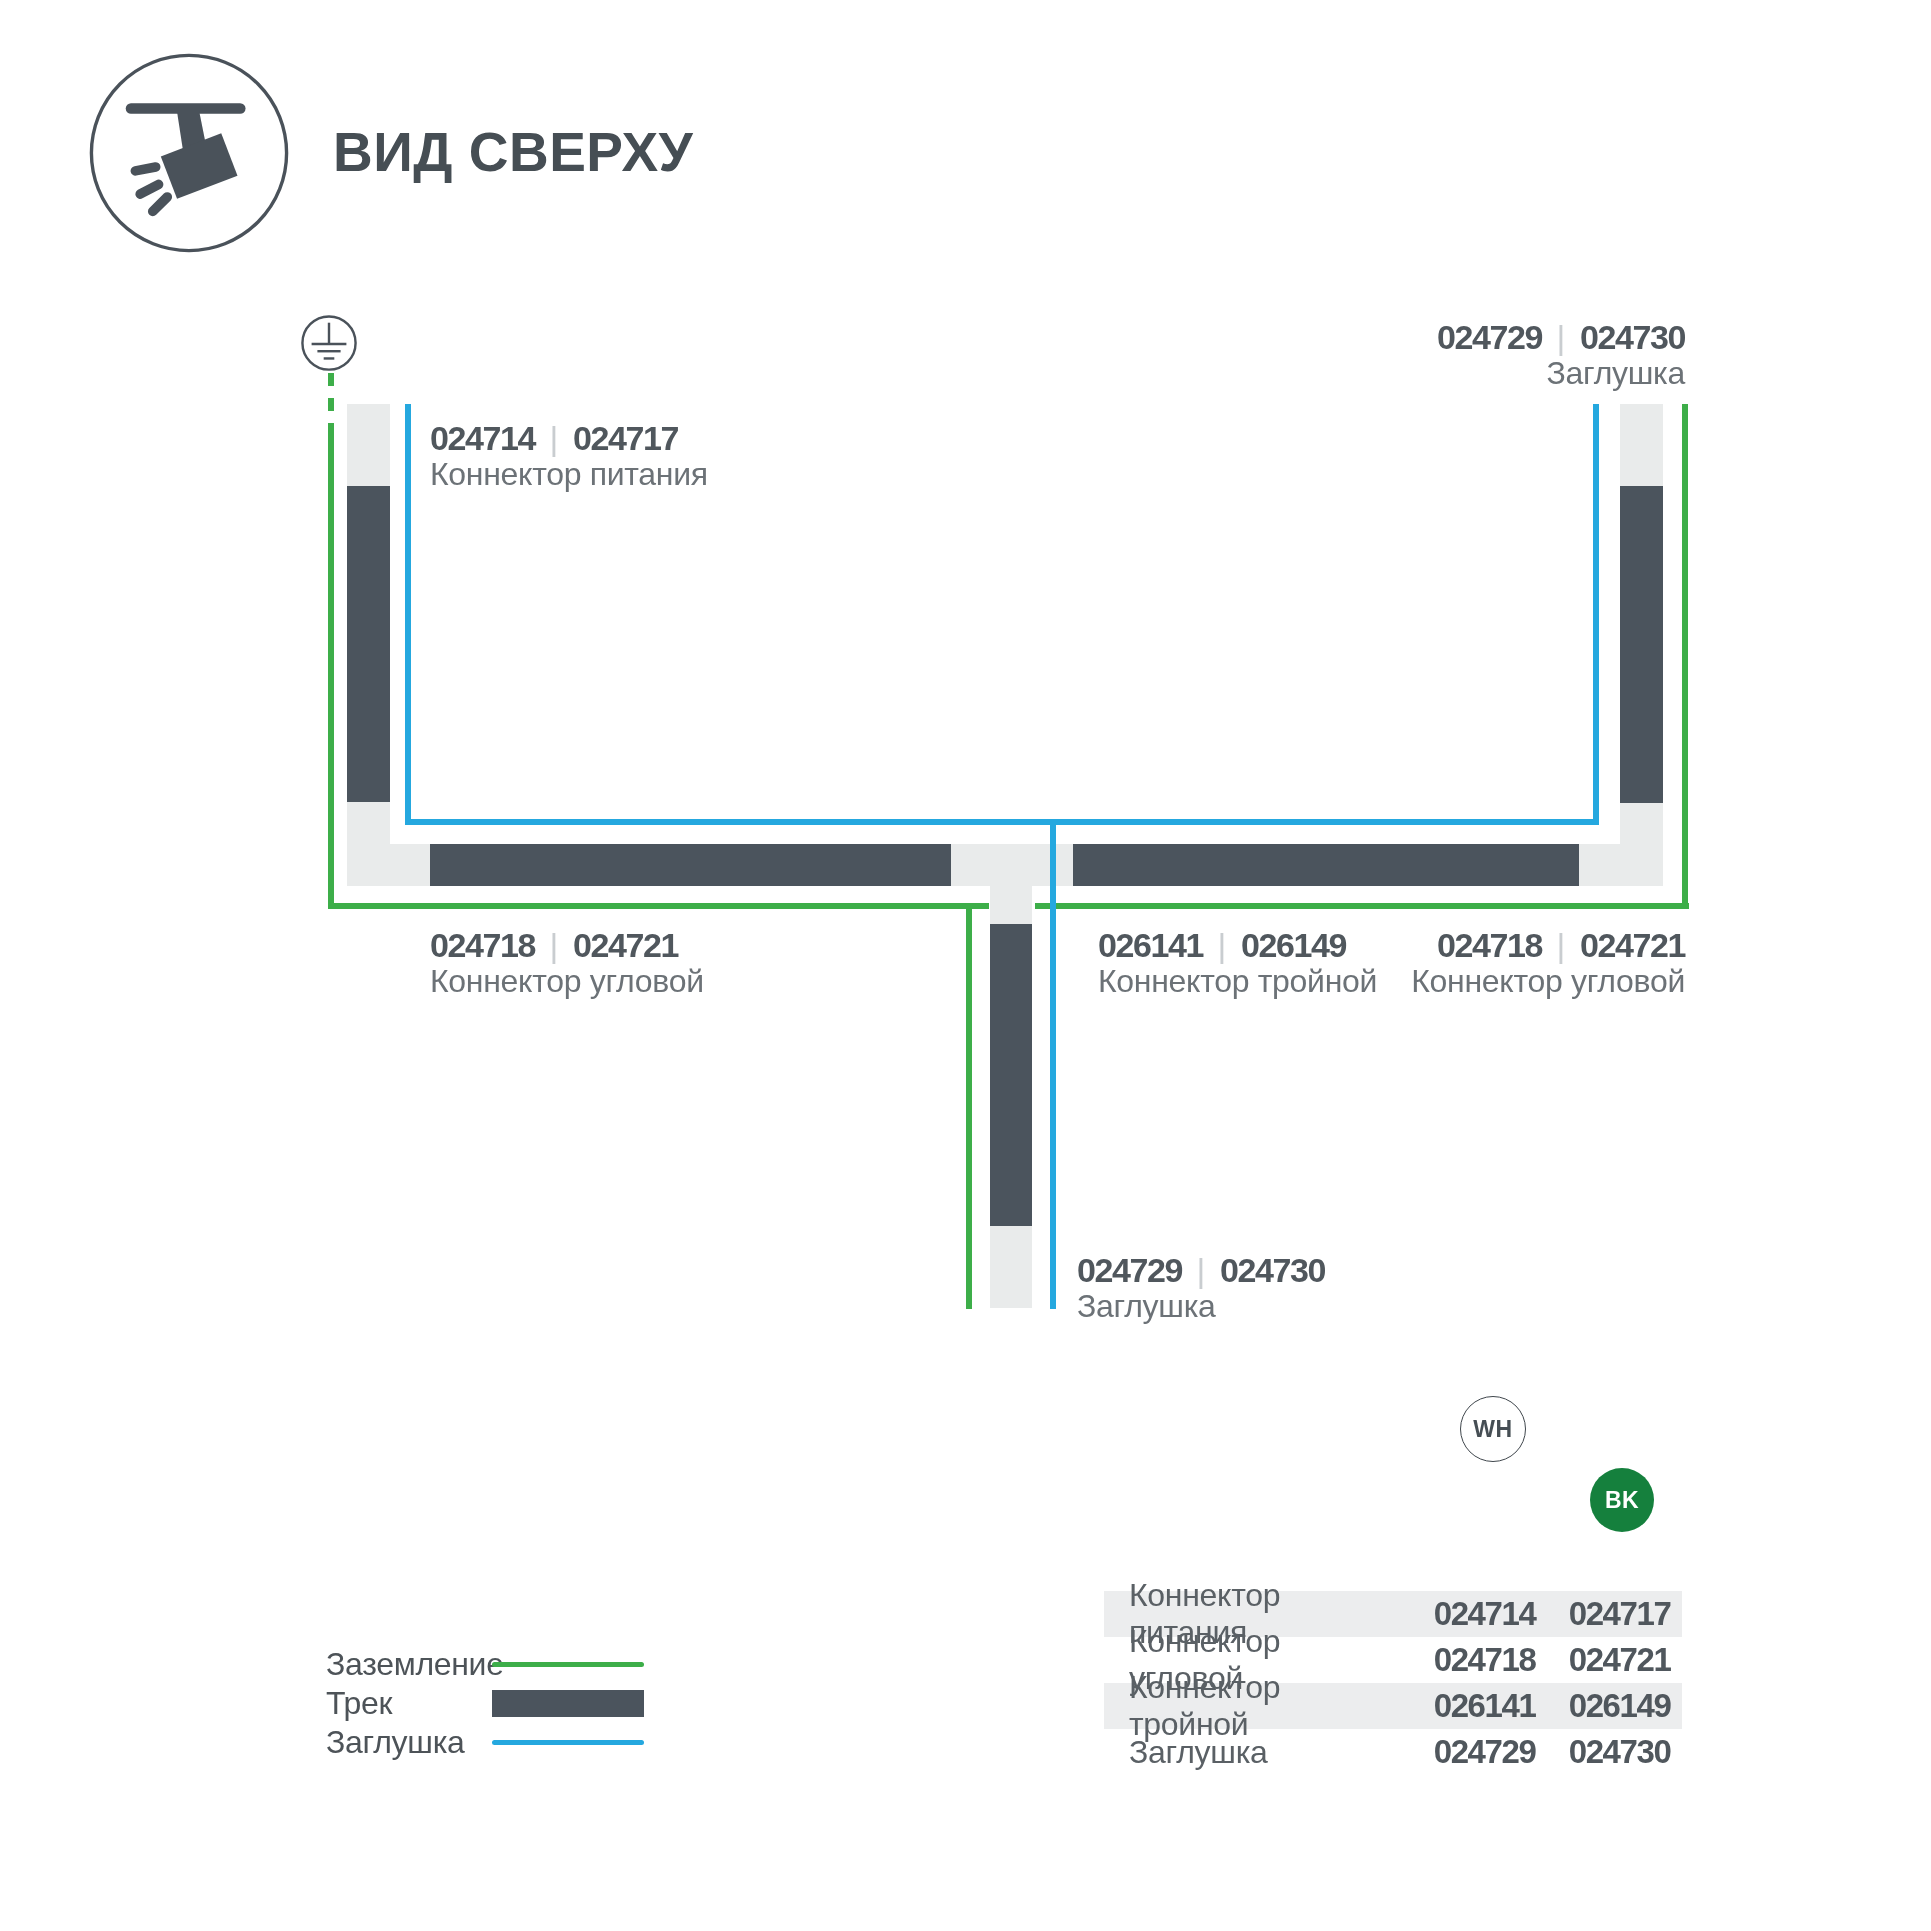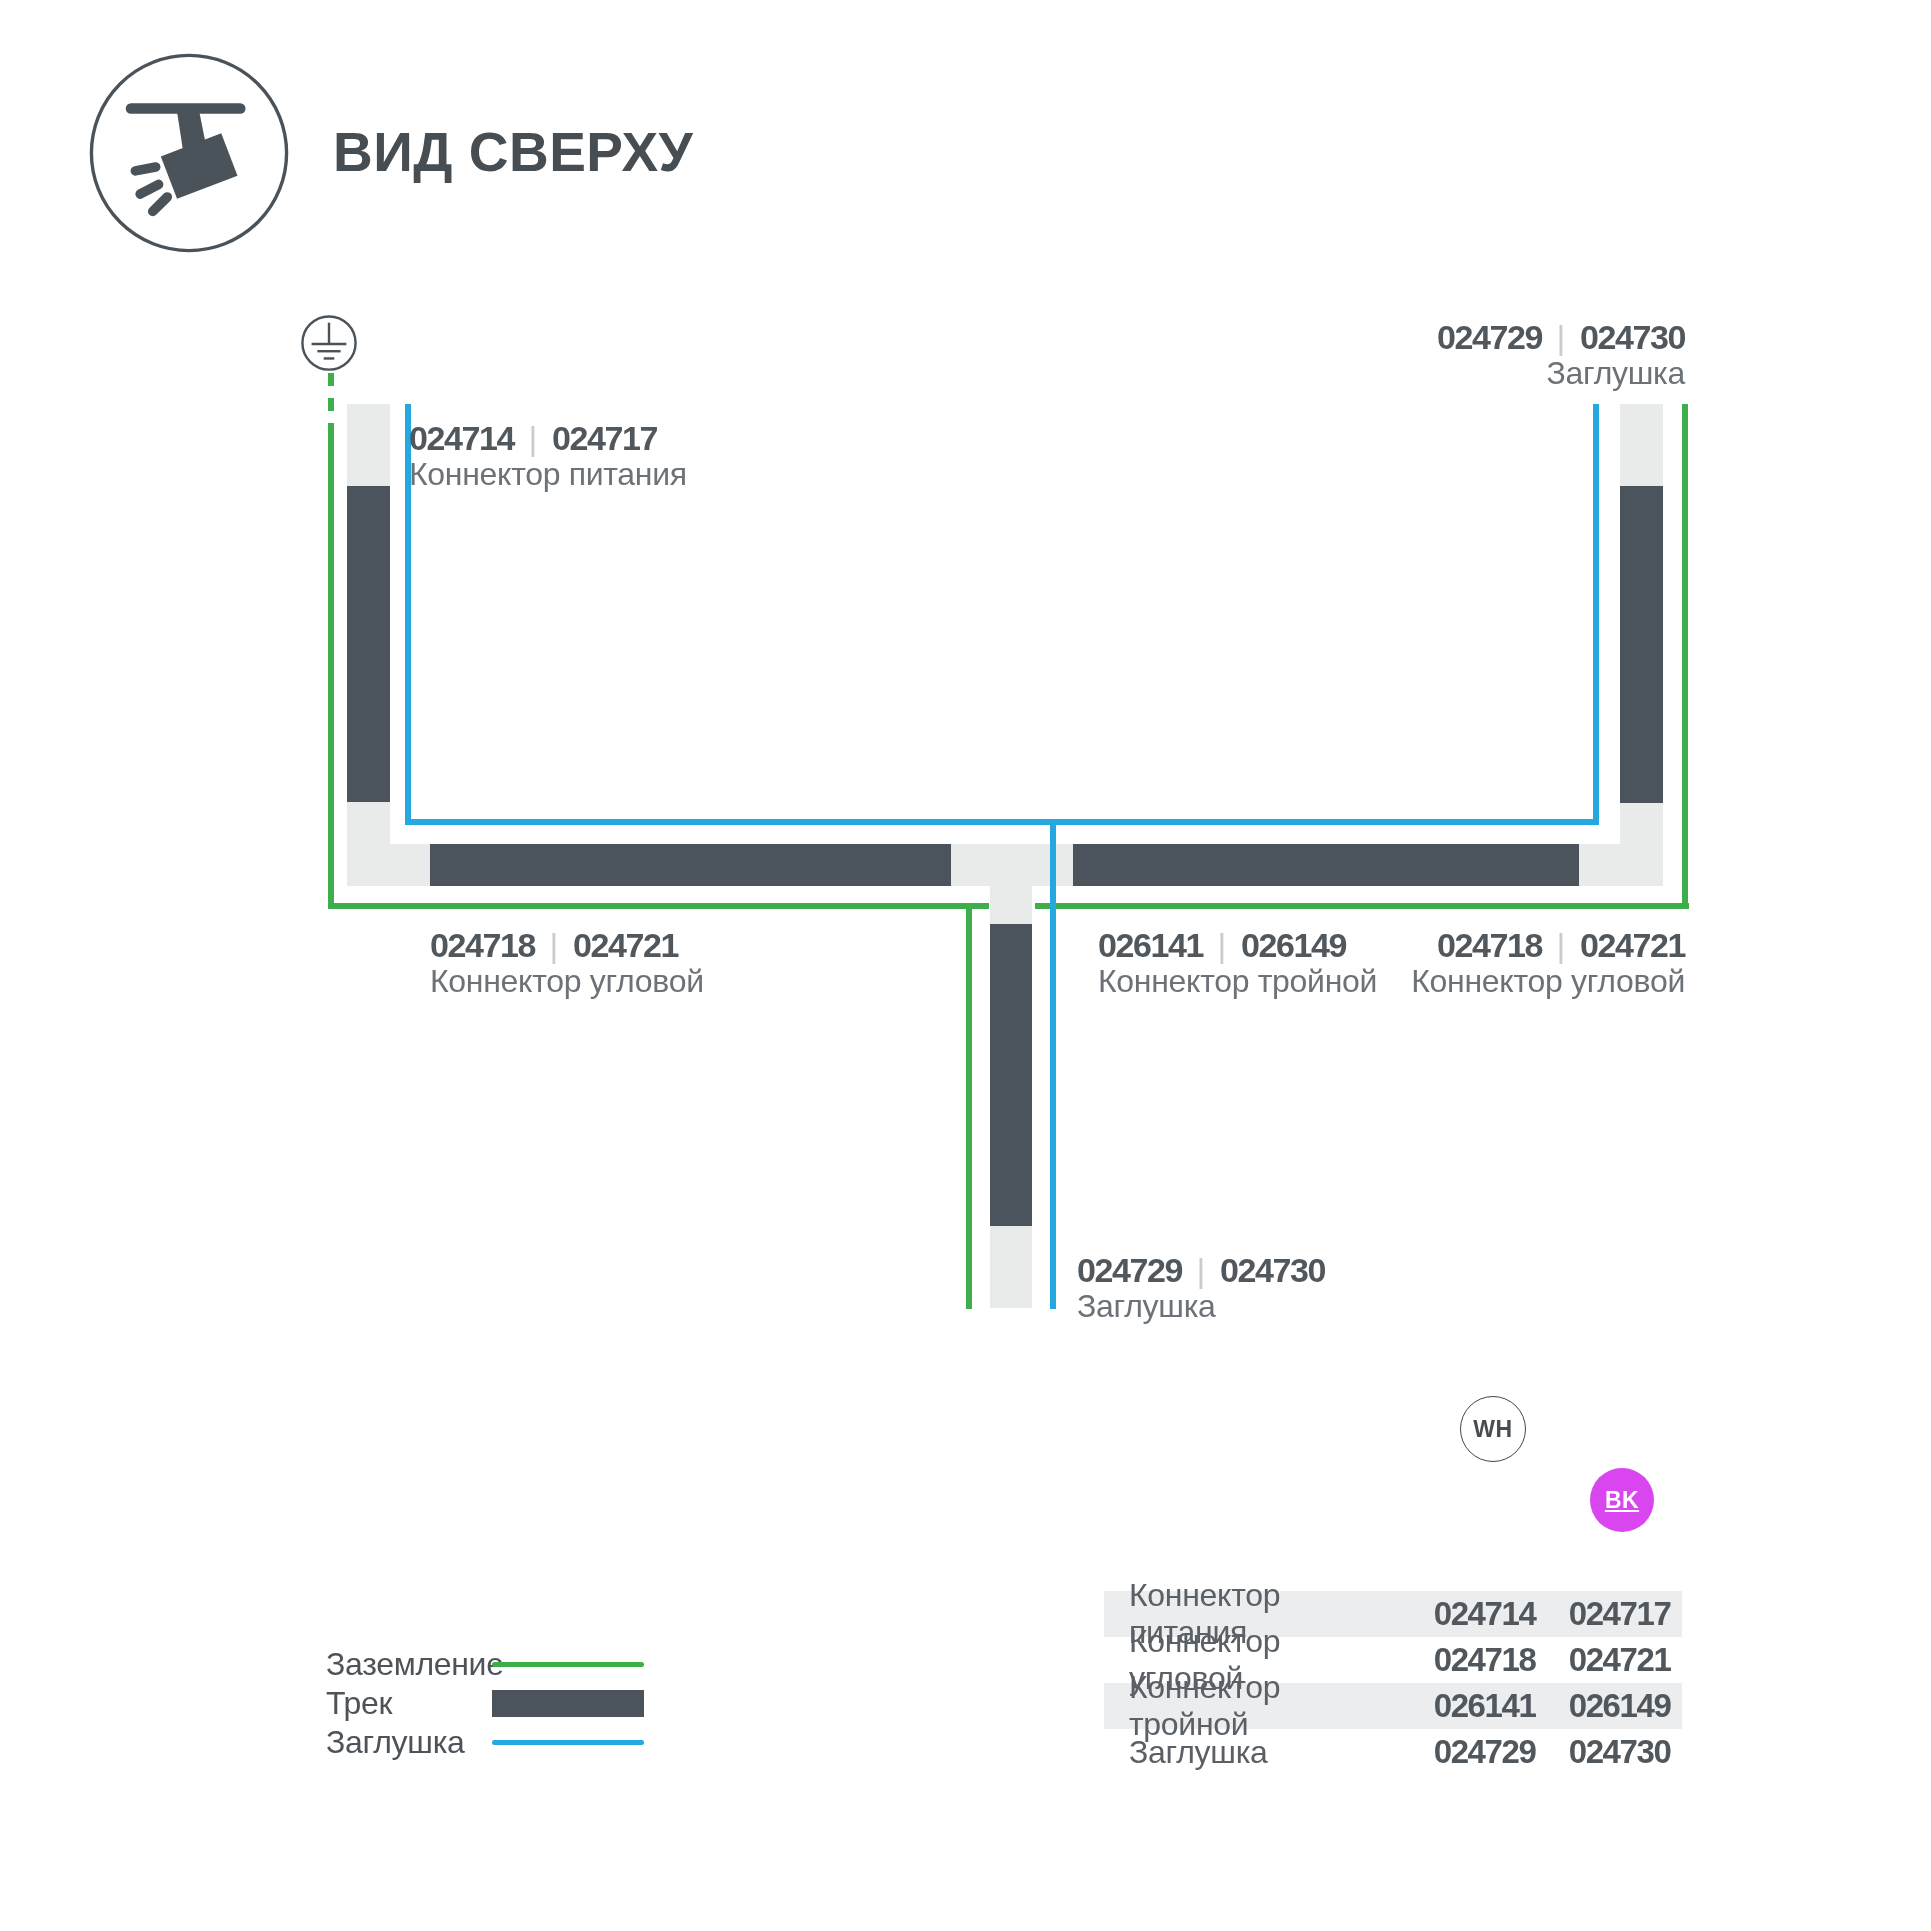--- a/index.html
+++ b/index.html
@@ -38,21 +38,21 @@
   .sw-ground{width:152px;height:5.8px;border-radius:2.9px;background:#3dae49;}
   .sw-track{width:152px;height:27px;background:#4b545d;}
   .sw-neutral{width:152px;height:5.8px;border-radius:2.9px;background:#25a8df;}
   
   .vc{
     position:absolute;width:64px;height:64px;border-radius:50%;
     display:flex;align-items:center;justify-content:center;
     font-size:23px;font-weight:600;letter-spacing:0.5px;
   }
   .vc-wh{left:1419px;top:1396px;background:#fff;border:1.9px solid #3f464c;color:#464e54;}
-  .vc-bk{left:1549px;top:1468px;background:#d946ef;color:#ffffff;text-decoration:underline;}
+  .vc-bk{left:1549px;top:1468px;background:#15803d;color:#ffffff;}
   
   .codes-table{position:absolute;left:1063px;top:1591px;width:578px;}
   .trow{display:flex;align-items:center;height:46px;padding-left:25px;box-sizing:border-box;}
   .trow.alt{background:#ecedee;}
   .tname{flex:1;font-size:32px;color:#5a6065;letter-spacing:-0.3px;}
   .tnum{width:135px;text-align:right;font-weight:700;font-size:33px;letter-spacing:-1.4px;color:#50575d;}
   .tnum:last-child{margin-right:11.6px;}
 </style>
 </head>
 <body>
@@ -98,21 +98,21 @@
   <div class="ln b" style="left:1009px;top:819px;width:5.8px;height:490px;"></div>
 
   <svg class="ground-sym" viewBox="0 0 60 60">
     <circle cx="30" cy="30" r="27.5" fill="#ffffff" stroke="#4a525a" stroke-width="2.5"></circle>
     <line x1="30" y1="9" x2="30" y2="31" stroke="#4a525a" stroke-width="2.5"></line>
     <line x1="12" y1="31" x2="48" y2="31" stroke="#4a525a" stroke-width="2.5"></line>
     <line x1="18" y1="38.5" x2="42" y2="38.5" stroke="#4a525a" stroke-width="2.5"></line>
     <line x1="24.5" y1="46" x2="35.5" y2="46" stroke="#4a525a" stroke-width="2.5"></line>
   </svg>
 
-  <div class="lbl" style="left:368px;top:423px;">
+  <div class="lbl" style="left:389px;top:423px;">
     <div class="codes"><span>024714</span><span class="sep">|</span><span>024717</span></div>
     <div class="lname">Коннектор питания</div>
   </div>
 
   <div class="lbl r" style="right:287px;top:322px;">
     <div class="codes"><span>024729</span><span class="sep">|</span><span>024730</span></div>
     <div class="lname">Заглушка</div>
   </div>
 
   <div class="lbl" style="left:389px;top:930px;">

